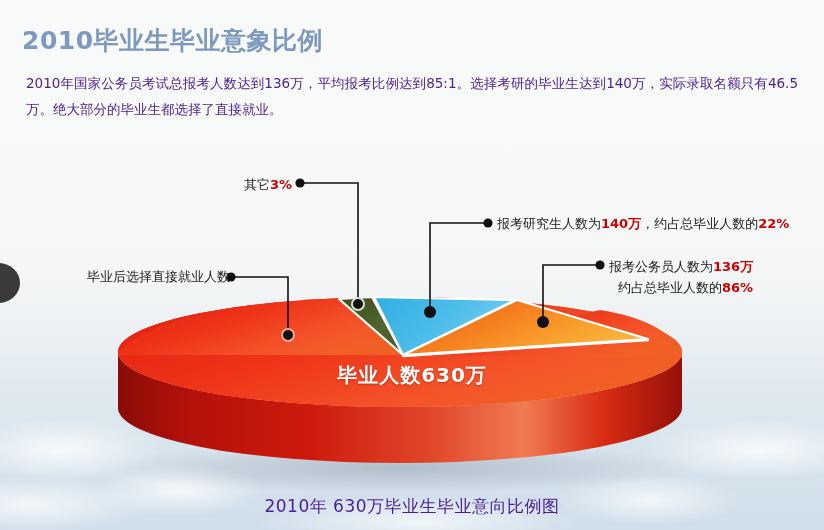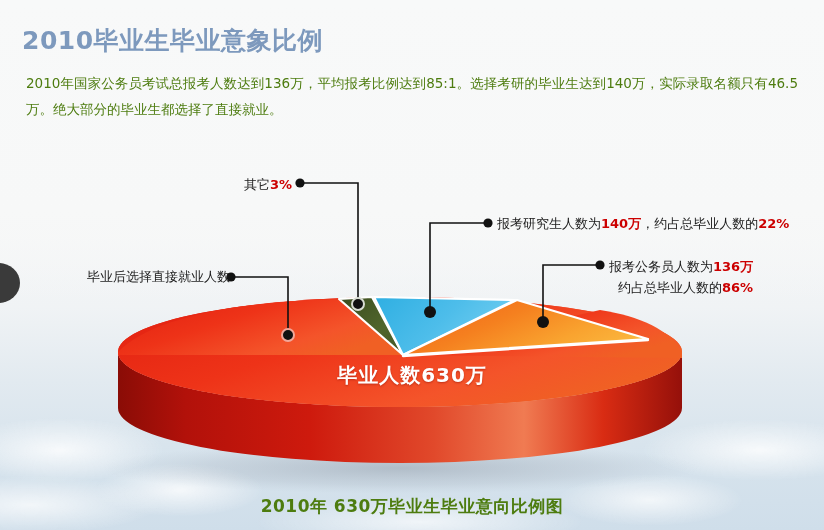--- a/index.html
+++ b/index.html
@@ -68,21 +68,21 @@
     letter-spacing: .5px;
     white-space: nowrap;
   }
   .intro-text {
     position: absolute;
     left: 26px;
     top: 70px;
     width: 772px;
     font-size: 13.5px;
     line-height: 26px;
-    color: #4d7c0f;
+    color: #4c1d95;
     text-align: justify;
   }
 
   
   .edge-blob {
     position: absolute;
     left: -24px;
     top: 263px;
     width: 44px;
     height: 40px;
@@ -117,22 +117,22 @@
     pointer-events: none;
   }
 
   .caption {
     position: absolute;
     left: 0;
     top: 495px;
     width: 824px;
     text-align: center;
     font-size: 17px;
-    font-weight: bold;
-    color: #4d7c0f;
+    font-weight: normal;
+    color: #4c1d95;
     letter-spacing: .5px;
   }
 
   
   .callout {
     position: absolute;
     font-size: 13px;
     line-height: 21px;
     color: #1b1b1b;
     white-space: nowrap;

